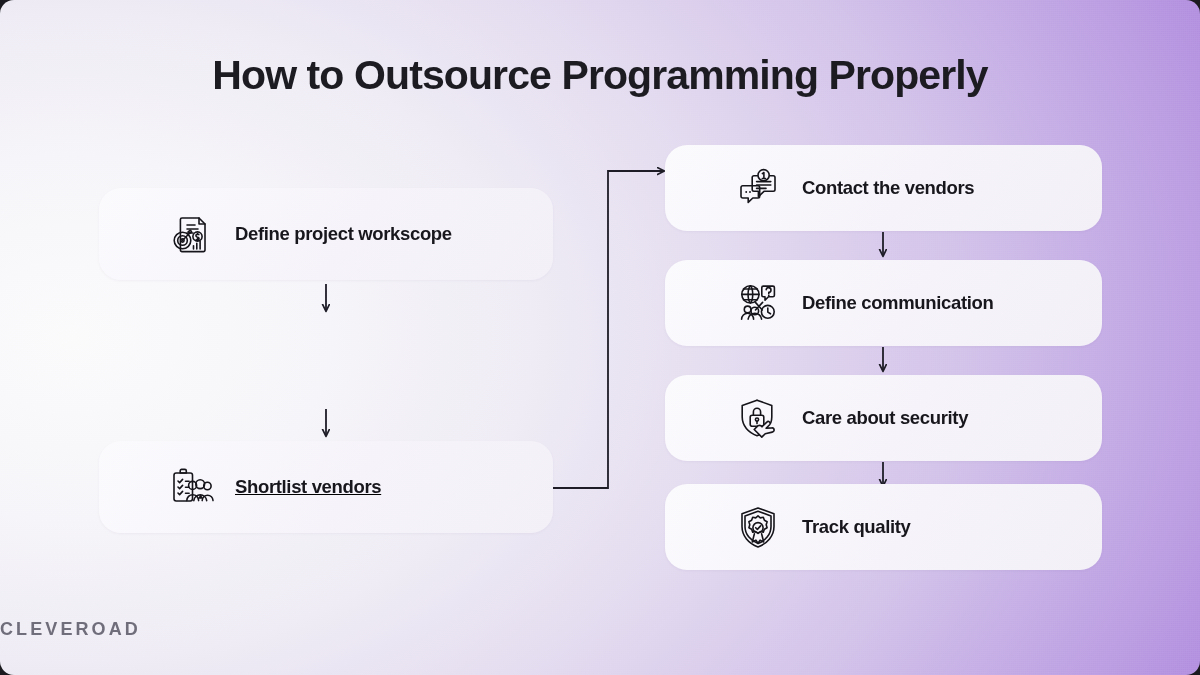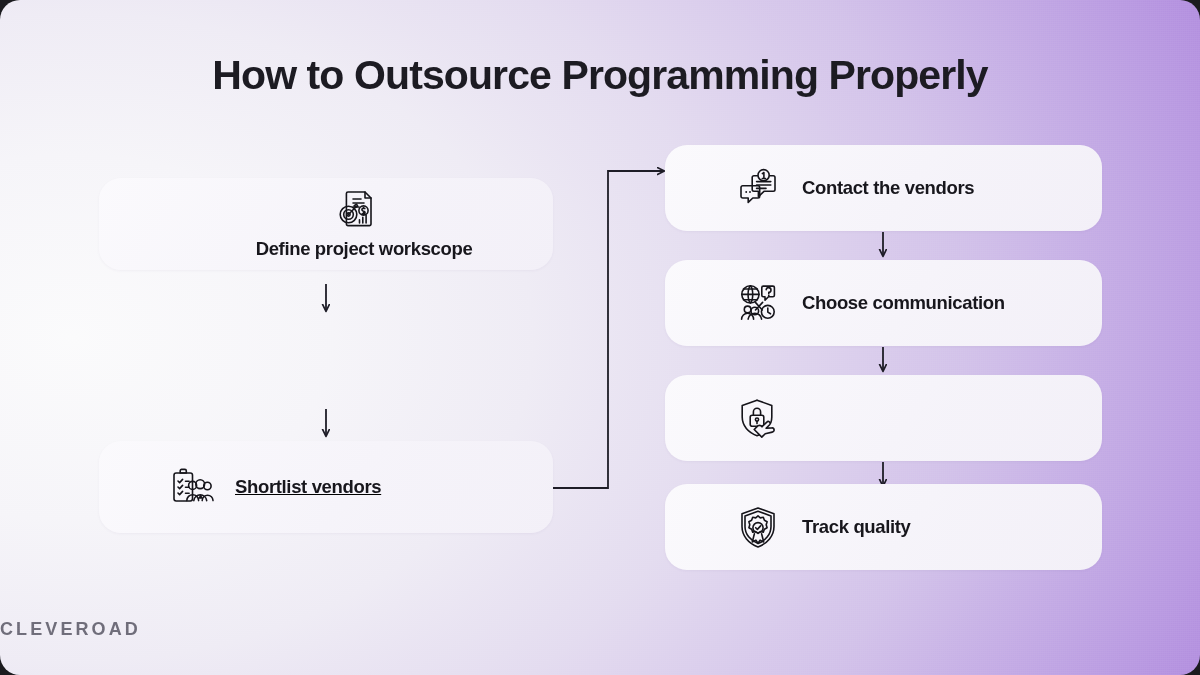--- a/index.html
+++ b/index.html
@@ -10,21 +10,21 @@
     height: 675px;
     overflow: hidden;
     background: #1b1b1f;
     font-family: "Liberation Sans", sans-serif;
   }
 
   #canvas {
     position: relative;
     width: 1200px;
     height: 675px;
-    border-radius: 20px;
+    border-radius: 14px;
     overflow: hidden;
     background:
       radial-gradient(120% 150% at 6% 50%, #fbfbfc 0%, #f6f5f9 18%, #efecf5 32%, #e4dcf0 46%, #d3c3ea 62%, #bda0e3 78%, #ad86dd 90%, #a679de 100%);
   }
 
   
   #grain {
     position: absolute;
     inset: 0;
     pointer-events: none;
@@ -72,21 +72,21 @@
     font-size: 18.5px;
     font-weight: 700;
     letter-spacing: -0.35px;
     color: #17161c;
     white-space: nowrap;
   }
 
   
   .col-left  { left: 99px;  width: 454px; height: 92px; padding-left: 62px; }
   .col-left .card-label { margin-left: 14px; }
-  #card-l0 { top: 178px; flex-direction: column; }
+  #card-l0 { top: 188px; }
   #card-l1 { top: 316px; }
   #card-l2 { top: 441px; text-decoration: underline; }
 
   
   .col-right { left: 665px; width: 437px; height: 86px; padding-left: 63px; }
   .col-right .card-label { margin-left: 14px; }
   #card-r0 { top: 145px; }
   #card-r1 { top: 260px; }
   #card-r2 { top: 375px; }
   #card-r3 { top: 484px; }
@@ -202,35 +202,36 @@
         <circle cx="35.8" cy="17.4" r="0.85" fill="#15141a" stroke="none"></circle>
         <circle cx="34.8" cy="33.8" r="6.4"></circle>
         <path d="M34.8 30 v4.1 l2.7 1.7"></path>
         <circle cx="14.6" cy="31.4" r="3.3"></circle>
         <path d="M8.6 41.2 a6 6 0 0 1 12 0"></path>
         <circle cx="21.8" cy="33" r="3.8"></circle>
         <path d="M15.1 41.2 a6.8 6.8 0 0 1 13.5 0"></path>
         <path d="M22.4 24.4 l6.9 7.6 M29.6 24.4 l-7.1 7.6"></path>
       </svg>
     </span>
-    <span class="card-label">Choose communication</span>
+    <span class="card-label">Define communication</span>
   </div>
 
   <div class="card col-right" id="card-r2">
     <span class="icon-wrap">
       <svg width="50" height="50" viewBox="0 0 50 50" fill="none" stroke="#15141a" stroke-width="1.6" stroke-linecap="round" stroke-linejoin="round">
         <path d="M24 7.2 L9.2 12.5 v11.6 c0 8.6 6.1 15.5 14.8 18.6 c3.1 -1.1 5.9 -2.7 8.2 -4.7"></path>
         <path d="M24 7.2 L38.8 12.5 v11.6 c0 2 -0.35 3.9 -1 5.7"></path>
         <rect x="17.2" y="22.2" width="13.6" height="11" rx="2"></rect>
         <path d="M20.4 22.2 v-3.3 a3.6 3.6 0 0 1 7.2 0 v3.3"></path>
         <circle cx="24" cy="26.6" r="1.6"></circle>
         <path d="M24 28.2 v2.4"></path>
         <path d="M29 33.8 l4.8 -4.7 a1.9 1.9 0 0 1 2.8 2.6 l-3.5 3.6 5.7 -0.4 a2.1 2.1 0 0 1 0.4 4.2 l-7 1.6 -3.4 3.4 -7.6 -7.6 3.6 -3.6 a3.2 3.2 0 0 1 4.2 0.9 z" fill="#f7f5fb"></path>
       </svg>
     </span>
+    <span class="card-label">Care about security</span>
   </div>
 
   <div class="card col-right" id="card-r3">
     <span class="icon-wrap">
       <svg width="50" height="50" viewBox="0 0 50 50" fill="none" stroke="#15141a" stroke-width="1.6" stroke-linecap="round" stroke-linejoin="round">
         <path d="M25 6 L9 11.8 v12.7 c0 9.4 6.6 17 16 20.4 c9.4 -3.4 16 -11 16 -20.4 V11.8 z"></path>
         <path d="M25 9.2 L12 14 v10.5 c0 7.8 5.4 14.1 13 17 c7.6 -2.9 13 -9.2 13 -17 V14 z"></path>
         <path d="M25 13.9 l2.3 2 3 -0.6 1.1 2.9 2.7 1.5 -0.9 3 0.9 3 -2.7 1.5 -1.1 2.9 -3 -0.6 -2.3 2 -2.3 -2 -3 0.6 -1.1 -2.9 -2.7 -1.5 0.9 -3 -0.9 -3 2.7 -1.5 1.1 -2.9 3 0.6 z"></path>
         <circle cx="25" cy="25.7" r="5.1"></circle>
         <path d="M22.7 25.7 l1.7 1.7 3.2 -3.5"></path>

